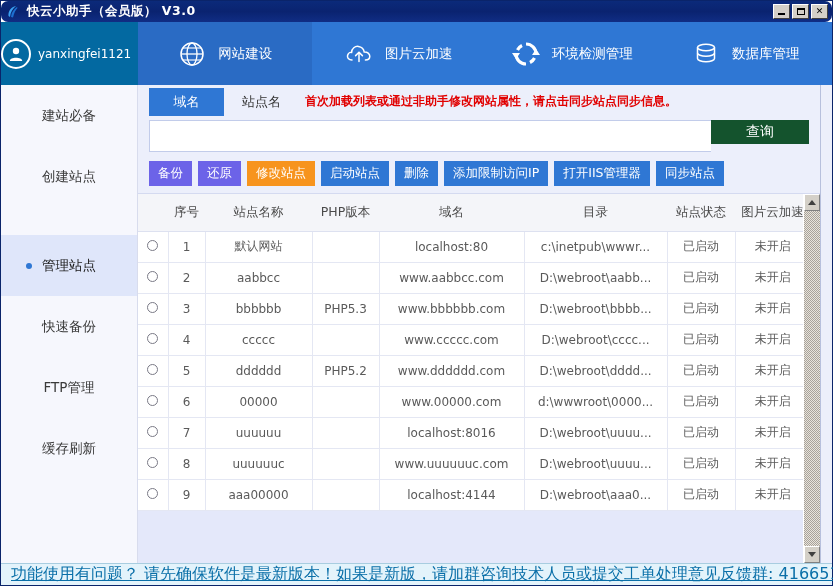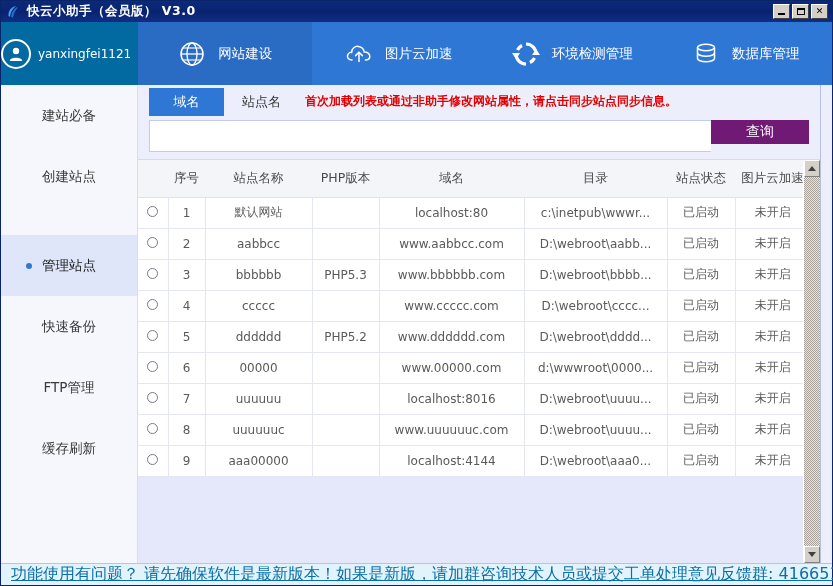--- a/index.html
+++ b/index.html
@@ -16,20 +16,21 @@
     background: #fff;
   }
 
   
   .titlebar {
     height: 21px; flex: 0 0 21px;
     background: linear-gradient(to bottom, #0b2a7a 0%, #0a2370 50%, #102d84 100%);
     display: flex; align-items: center;
     padding: 0 2px 0 4px;
     color: #fff;
+    border-radius: 7px;
   }
   .titlebar-icon { width: 16px; height: 16px; flex: 0 0 16px; position: relative; }
   .titlebar-title {
     font-size: 12.5px; font-weight: bold; color: #fff;
     margin-left: 6px; letter-spacing: 0.5px;
     white-space: nowrap;
     font-family: "DejaVu Sans", sans-serif;
   }
   .titlebar-spacer { flex: 1 1 auto; }
   .win-btns { display: flex; gap: 2px; align-items: center; padding-right: 2px; }
@@ -147,21 +148,21 @@
   }
   .search-input {
     flex: 1 1 auto; min-width: 0; height: 32px;
     border: 1px solid #c2ccea; border-right: none;
     background: #fff; outline: none;
     padding: 0 8px; font-size: 13px;
     font-family: "DejaVu Sans", sans-serif;
   }
   .btn-query {
     flex: 0 0 98px; height: 24px;
-    background: #701a75; color: #fff; border: none;
+    background: #14532d; color: #fff; border: none;
     font-size: 14px; cursor: pointer;
     font-family: "DejaVu Sans", sans-serif;
   }
   .btn-showall {
     flex: 0 0 131px; height: 32px;
     background: #2f77d4; color: #fff; border: none;
     font-size: 14.5px; cursor: pointer;
     font-family: "DejaVu Sans", sans-serif;
   }
 
@@ -421,20 +422,30 @@
         <div class="warn-text">首次加载列表或通过非助手修改网站属性，请点击同步站点同步信息。</div>
       </div>
 
       <div class="searchrow">
         <div class="search-wrap">
           <input class="search-input" type="text" placeholder="" style="">
           <button class="btn-query">查询</button>
         </div>
       </div>
 
+      <div class="actionrow">
+        <button class="abtn purple">备份</button>
+        <button class="abtn purple">还原</button>
+        <button class="abtn orange">修改站点</button>
+        <button class="abtn blue">启动站点</button>
+        <button class="abtn blue">删除</button>
+        <button class="abtn blue">添加限制访问IP</button>
+        <button class="abtn blue">打开IIS管理器</button>
+        <button class="abtn blue">同步站点</button>
+      </div>
 
       <div class="table-outer">
         <div class="table-scrollarea">
           <table class="grid">
             <colgroup>
               <col class="col-radio">
                 <col class="col-idx">
                 <col class="col-name">
                 <col class="col-php">
               <col class="col-domain">

